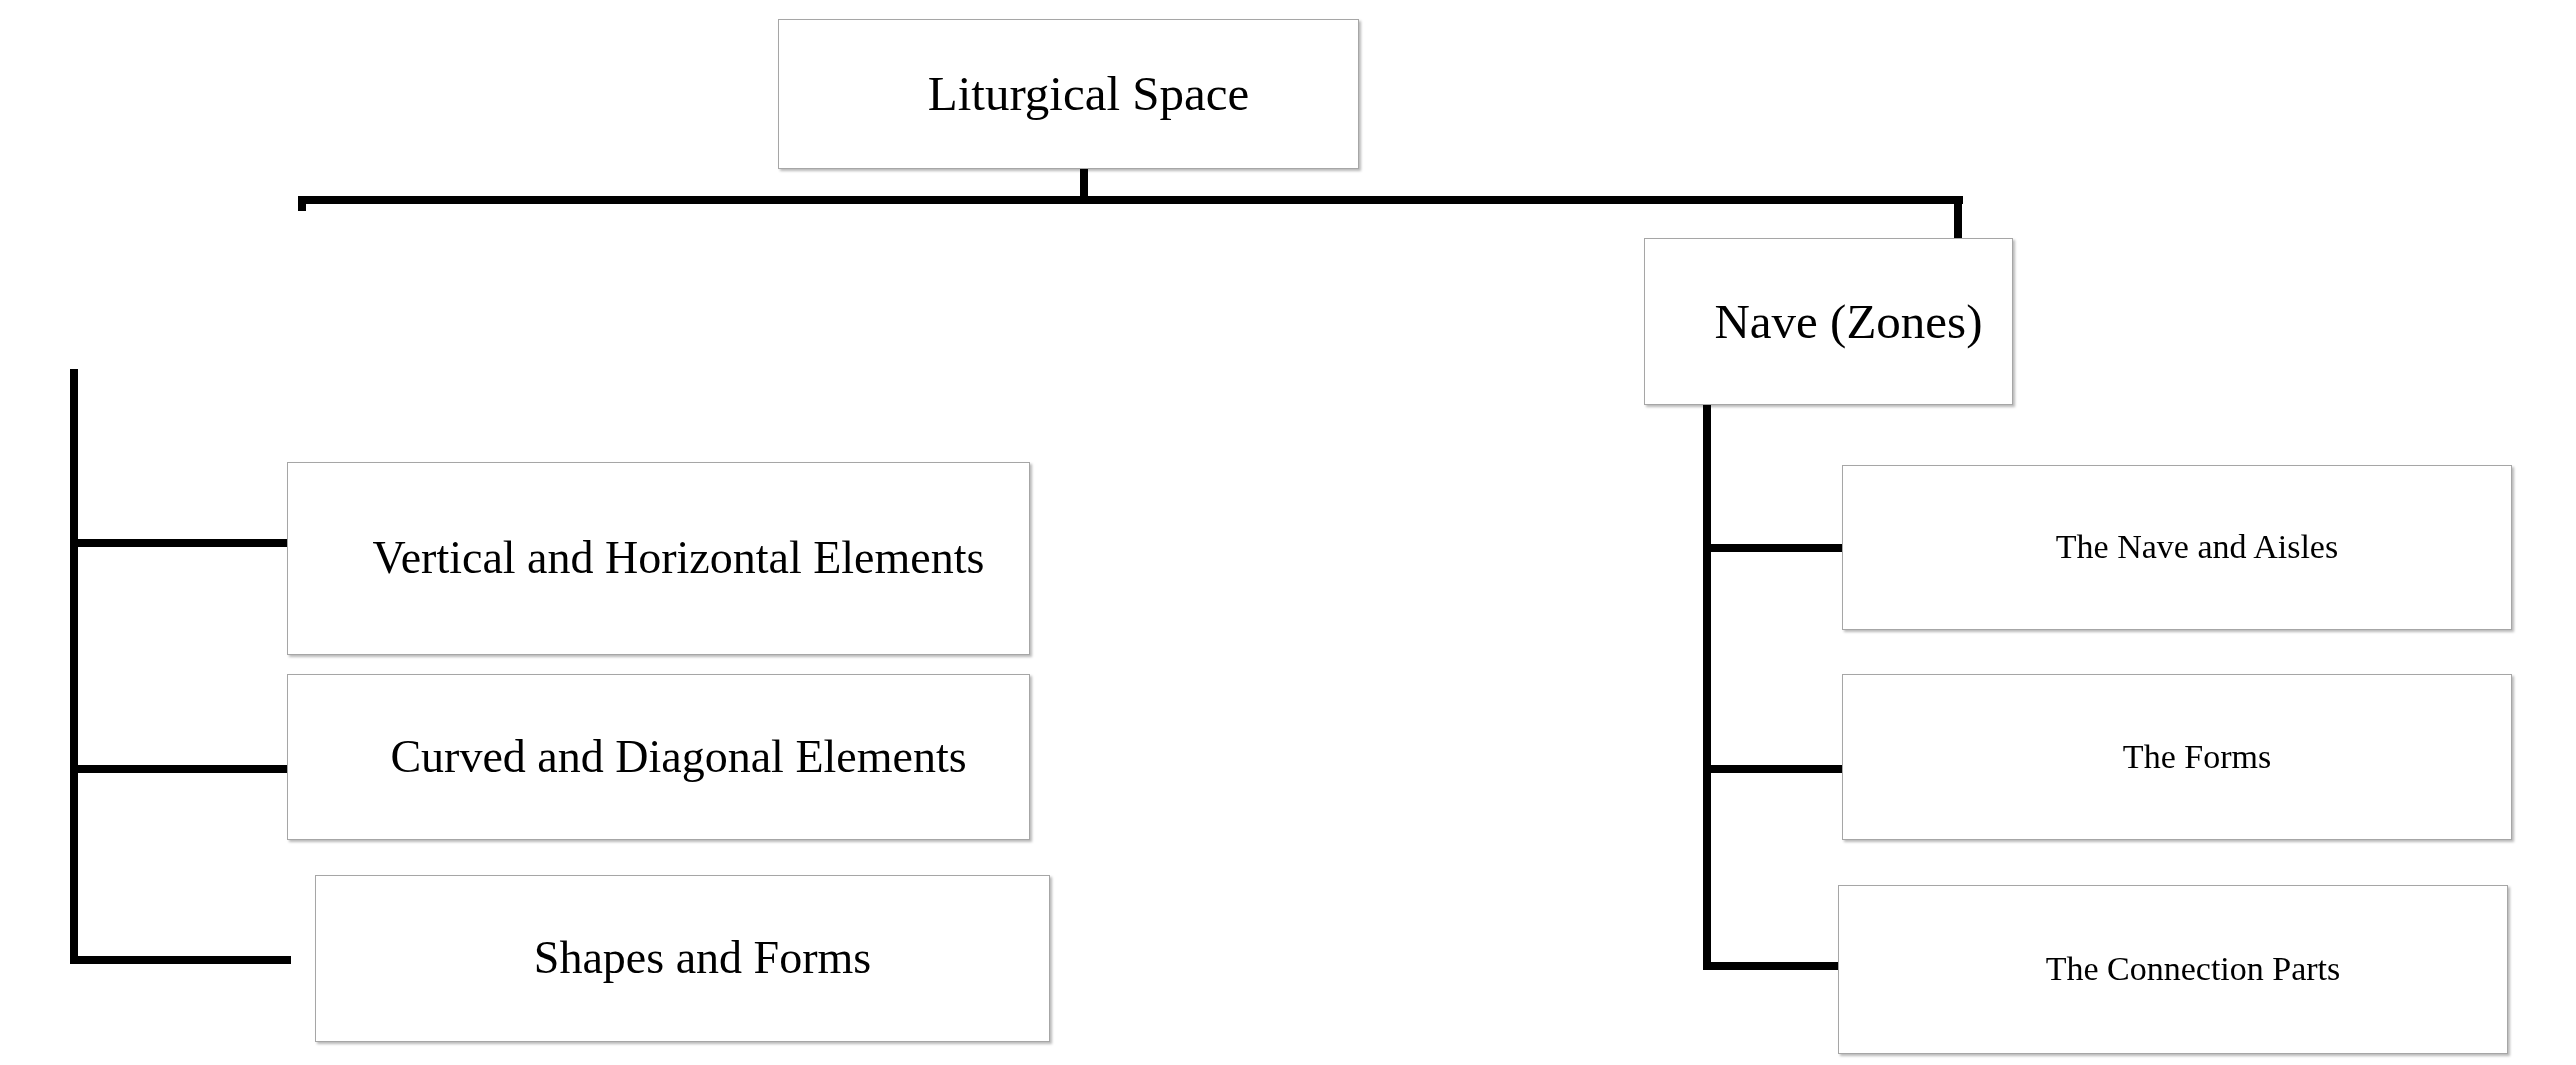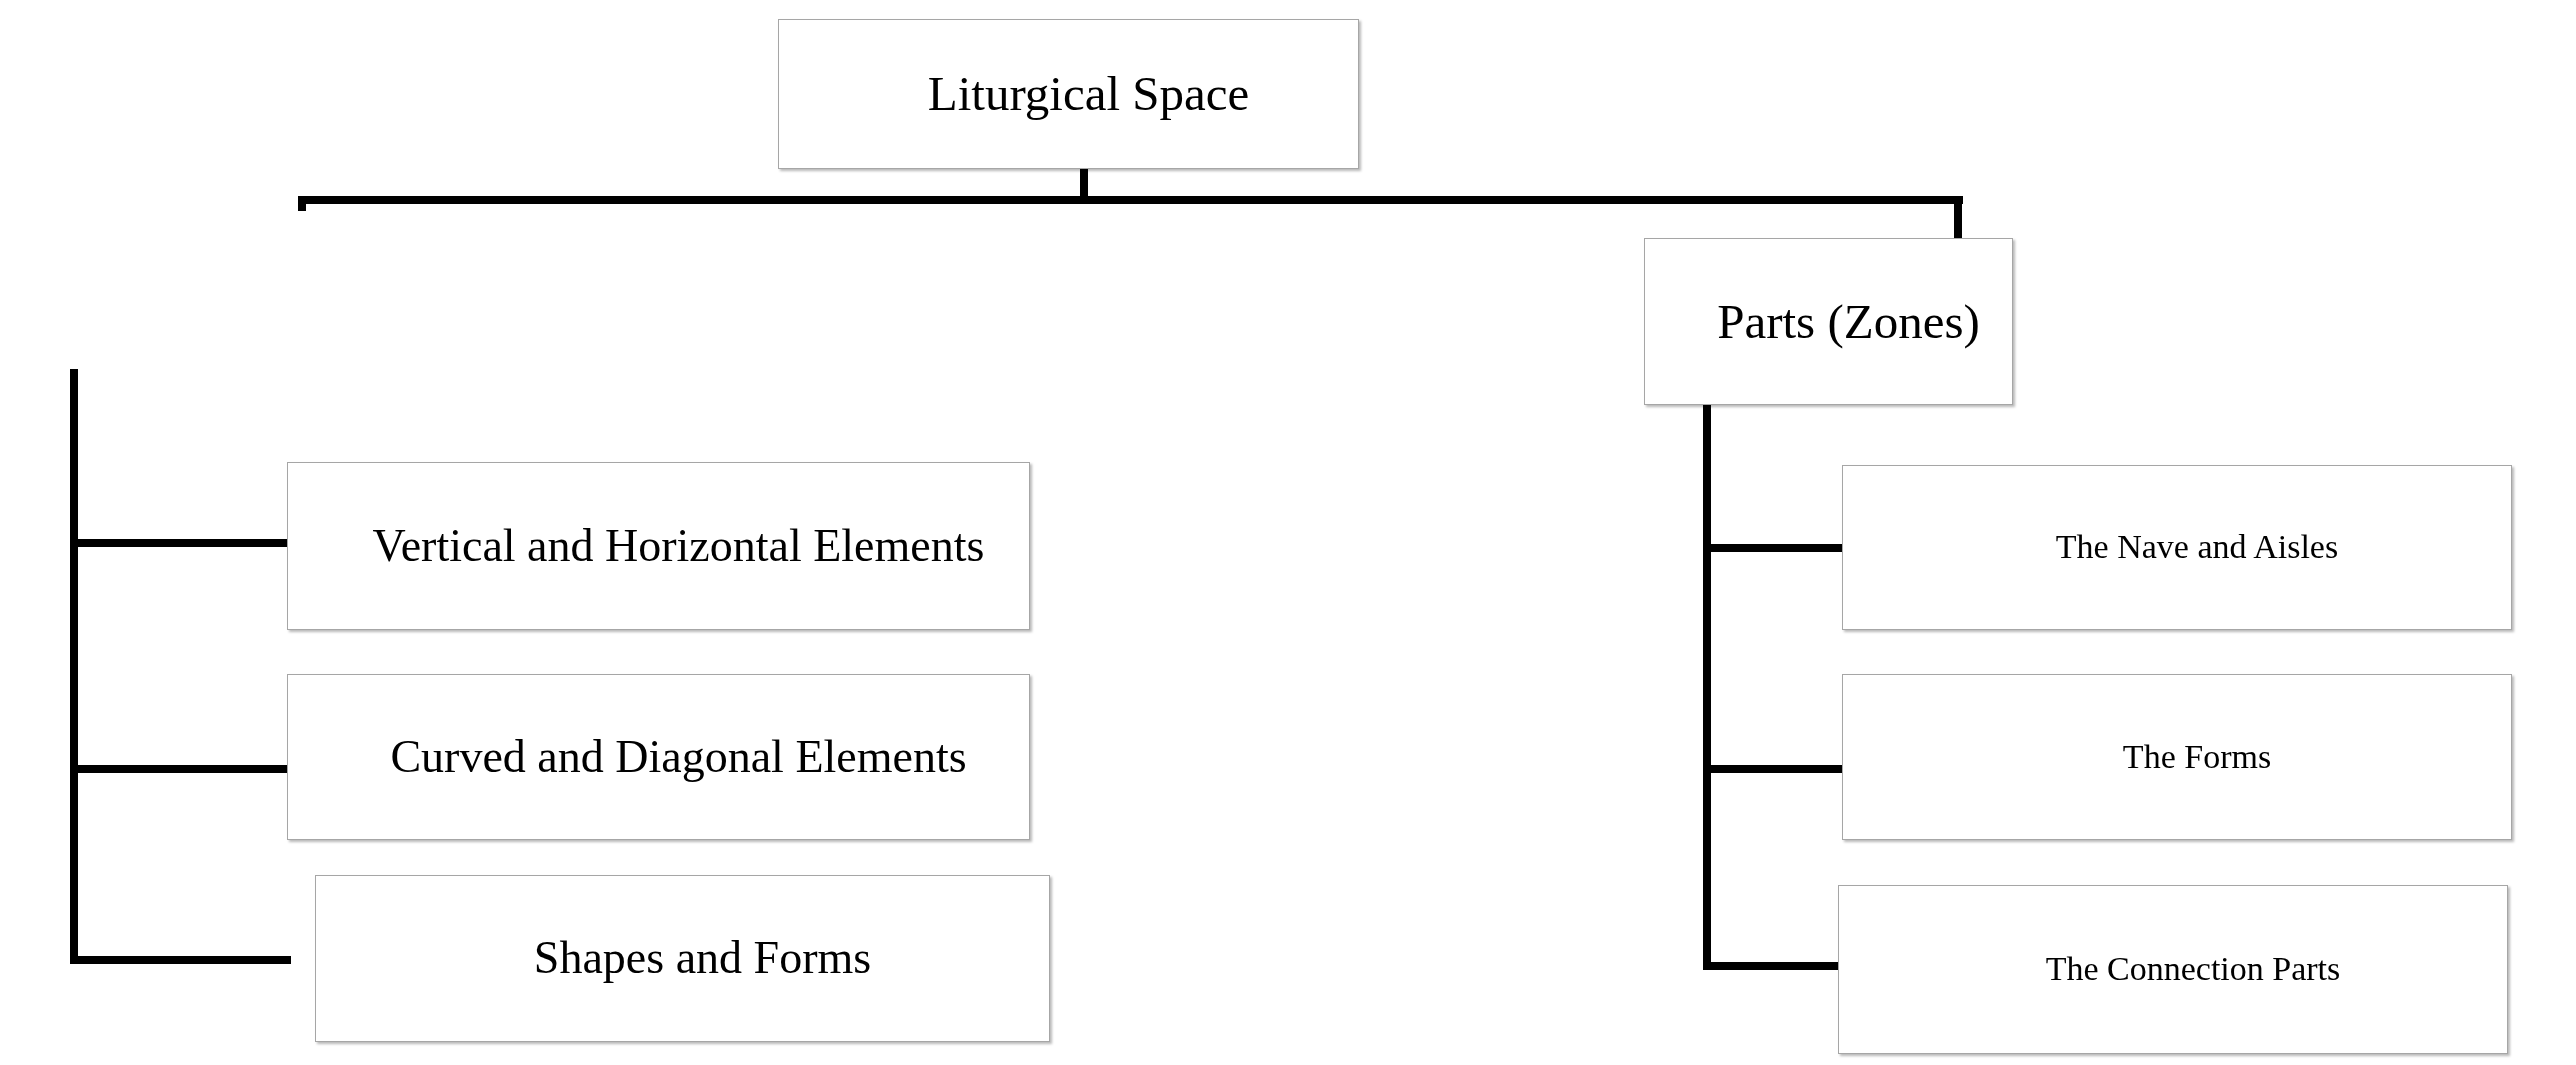--- a/index.html
+++ b/index.html
@@ -44,21 +44,21 @@
   
   #node-root        { left: 778px;  top: 19.4px;   width: 581px; height: 150px; }
   #node-root .label        { font-size: 49px; }
 
   #node-elements    { left: 10px;   top: 205px;  width: 580px; height: 167px; }
   #node-elements .label    { font-size: 49px; }
 
   #node-parts       { left: 1644px; top: 238px;  width: 369px; height: 167px; }
   #node-parts .label       { font-size: 49px; }
 
-  #node-l1 { left: 287px; top: 462px;  width: 743px; height: 168px; }
+  #node-l1 { left: 287px; top: 462px;  width: 743px; height: 193px; }
   #node-l2 { left: 287px; top: 674px;  width: 743px; height: 166px; }
   #node-l3 { left: 287px; top: 875px; width: 735px; height: 167px; margin-left: 28px; }
   #node-l1 .label, #node-l2 .label, #node-l3 .label { font-size: 46px; }
 
   #node-r1 { left: 1842px; top: 465px;  width: 670px; height: 165px; }
   #node-r2 { left: 1842px; top: 674px;  width: 670px; height: 166px; }
   #node-r3 { left: 1838px; top: 885px; width: 670px; height: 169px; }
   #node-r1 .label, #node-r2 .label, #node-r3 .label { font-size: 34px; }
 
   
@@ -107,21 +107,21 @@
   <div class="conn h" id="c-right-b1"></div>
   <div class="conn h" id="c-right-b2"></div>
   <div class="conn h" id="c-right-b3"></div>
 
   <div class="node" id="node-root">
     <span class="label">Liturgical Space</span>
   </div>
 
 
   <div class="node" id="node-parts">
-    <span class="label">Parts (Zones)</span>
+    <span class="label">Nave (Zones)</span>
   </div>
 
   <div class="node" id="node-l1">
     <span class="label">Vertical and Horizontal Elements</span>
   </div>
   <div class="node" id="node-l2">
     <span class="label">Curved and Diagonal Elements</span>
   </div>
   <div class="node" id="node-l3">
     <span class="label">Shapes and Forms</span>

